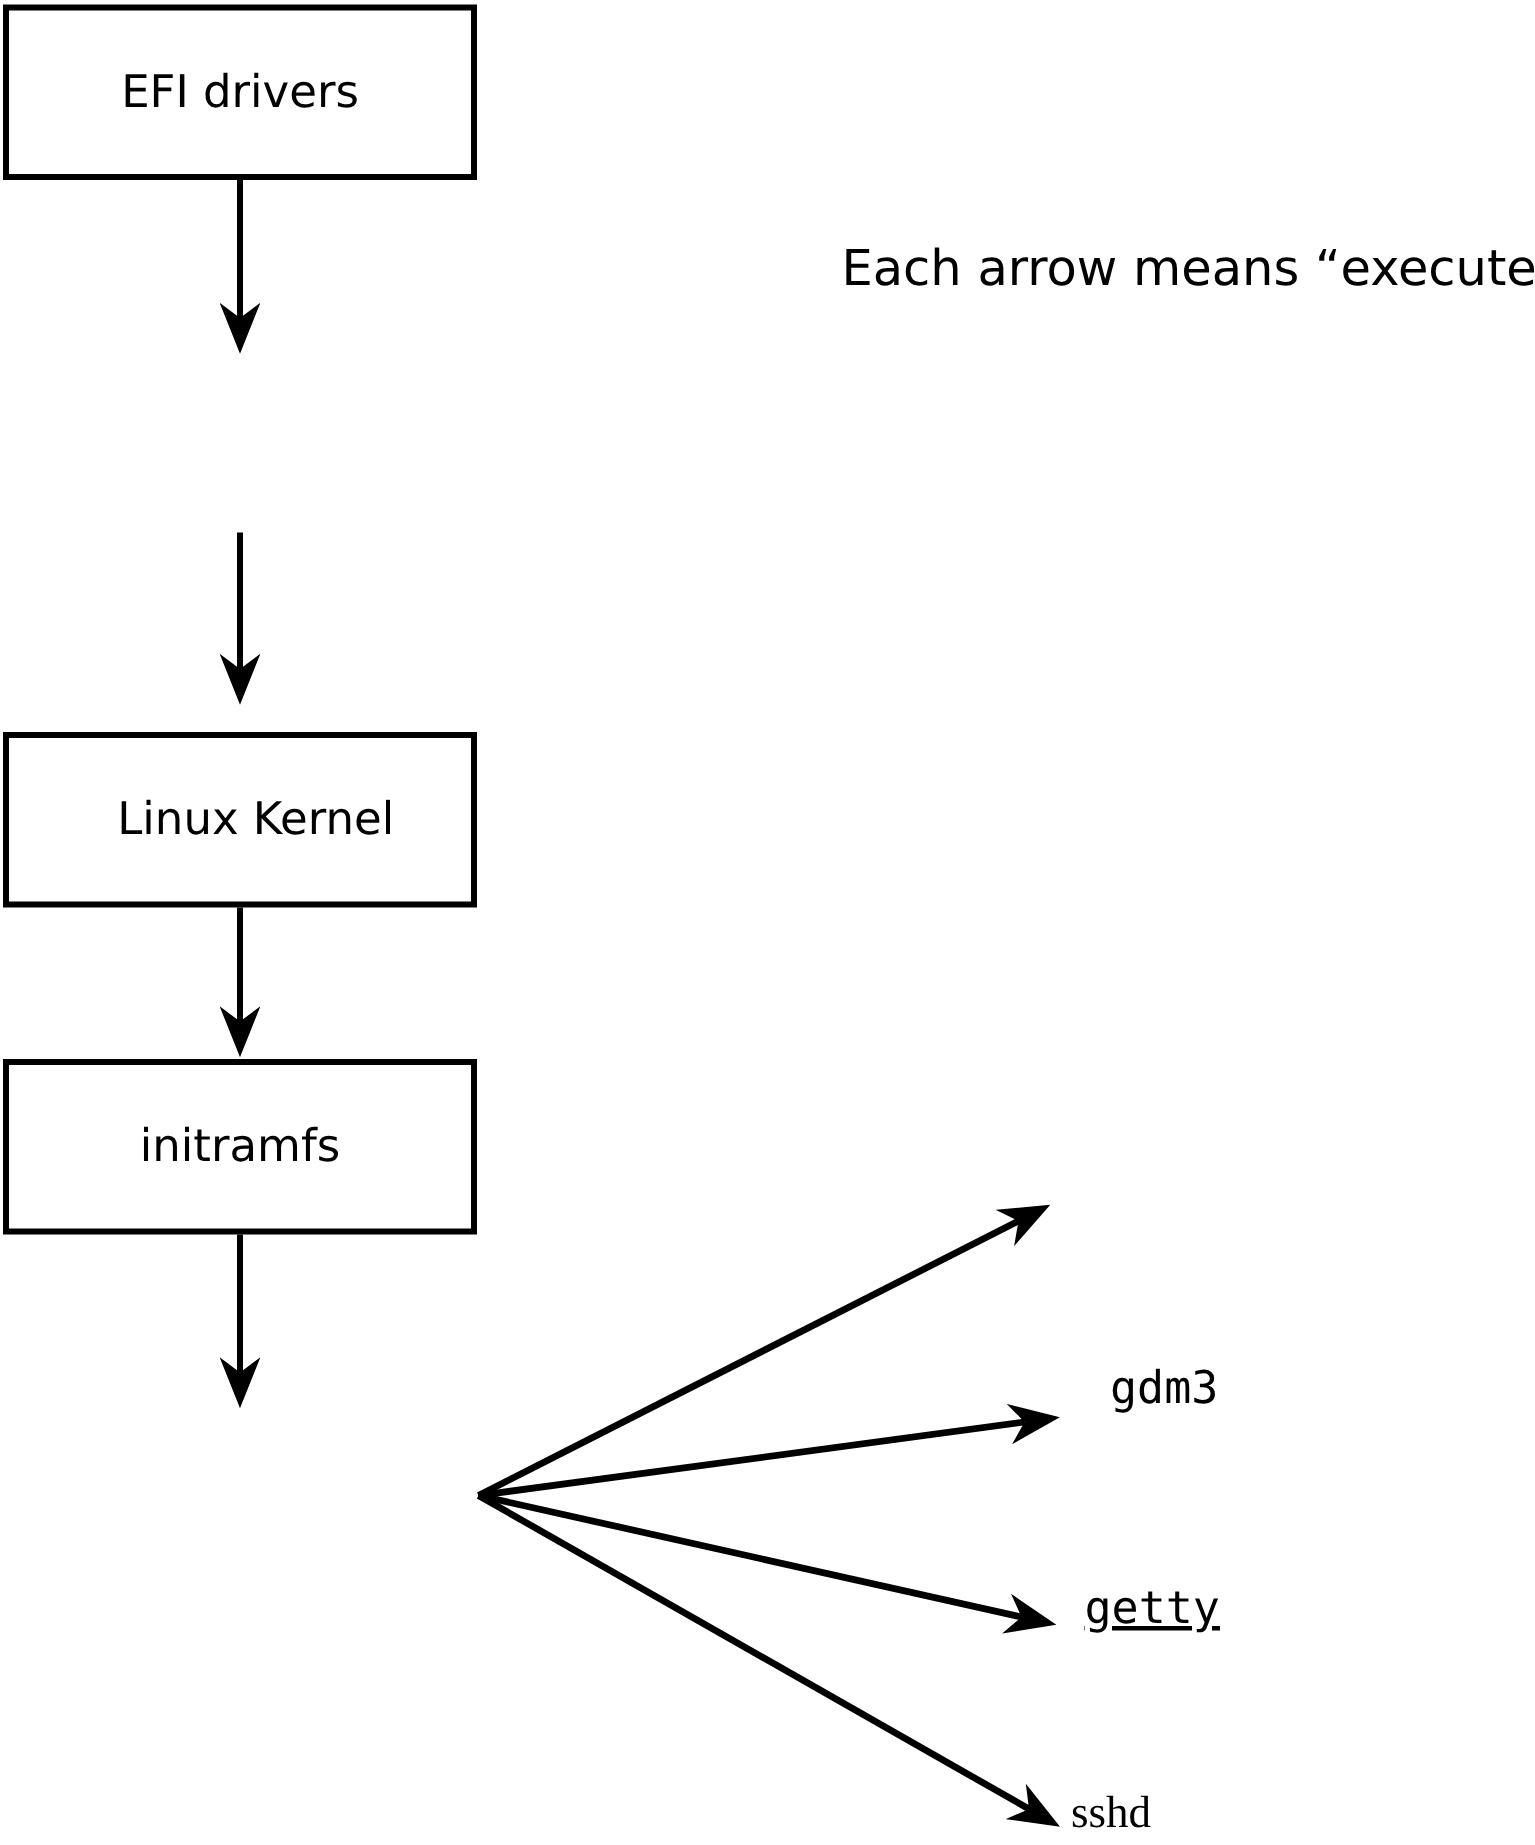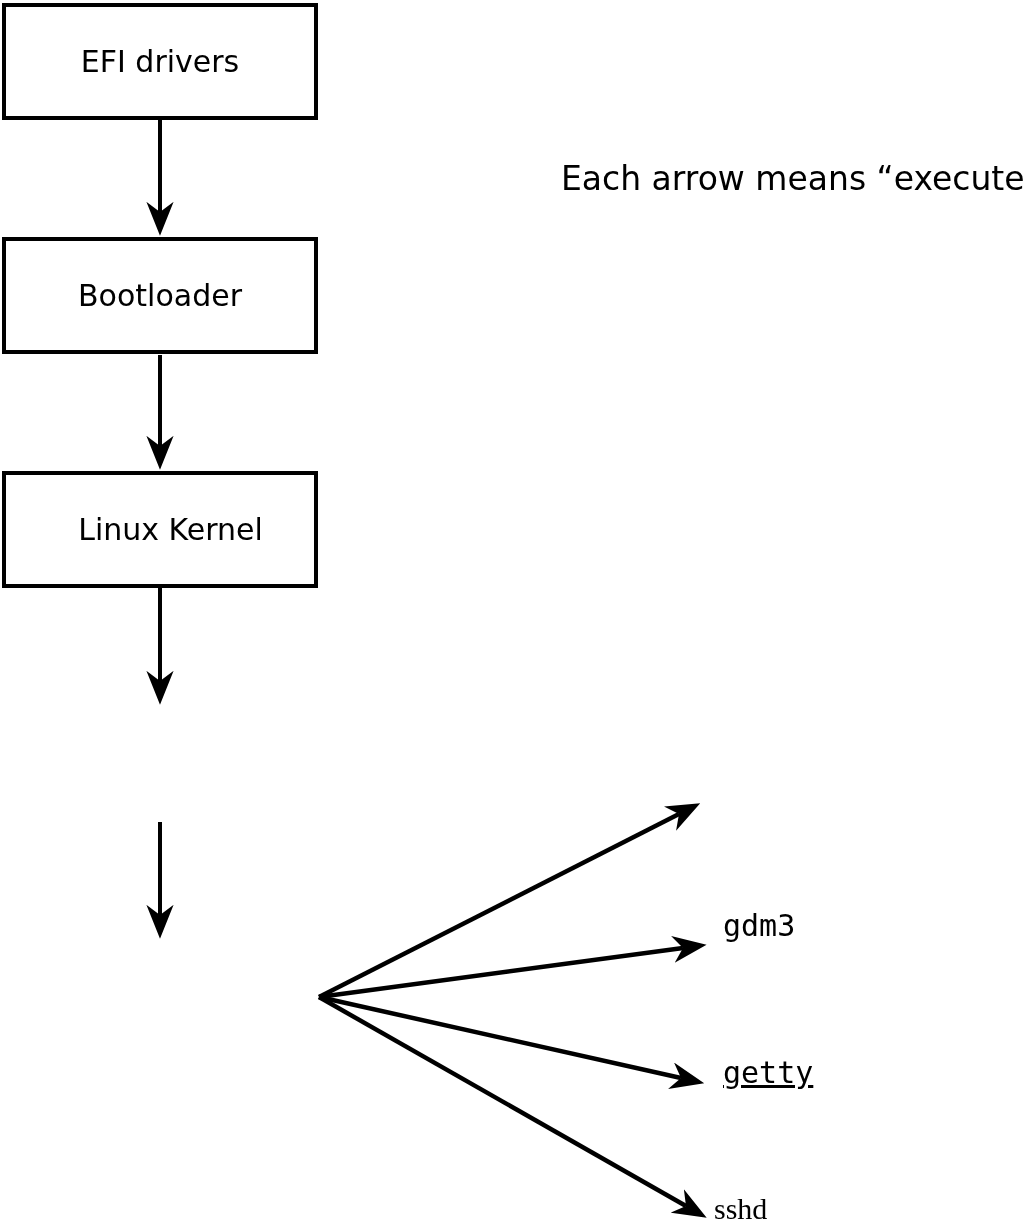--- a/index.html
+++ b/index.html
@@ -33,32 +33,32 @@
     box-sizing: border-box;
     display: flex;
     align-items: center;
     justify-content: center;
     font-size: 30px;
     line-height: 1;
     white-space: nowrap;
   }
   .node-1 { top: 3px; }
   .node-2 { top: 237px; }
-  .node-3 { top: 471px; padding-left: 21px; }
+  .node-3 { top: 488px; padding-left: 21px; }
   .node-4 { top: 706px; }
   .node-5 { top: 940px; }
   .svc-label {
     position: absolute;
     font-family: "DejaVu Sans Mono", "Liberation Mono", monospace;
     font-size: 30px;
     line-height: 30px;
     white-space: nowrap;
   }
   .svc-journal { left: 724px; top: 778px; }
-  .svc-gdm3   { left: 723px; top: 911px; }
+  .svc-gdm3   { left: 740px; top: 911px; }
   .svc-getty  { left: 723px; top: 1058px; text-decoration: underline; }
   .svc-sshd   {
     left: 714px; top: 1194px;
     font-family: Liberation Serif, serif;
   }
   .annotation {
     position: absolute;
     left: 561px;
     top: 162px;
     font-size: 33px;
@@ -89,25 +89,25 @@
 
     <line class="edge-line" x1="319" y1="997" x2="679" y2="814" stroke-width="4.5" marker-end="url(#arrowhead)"></line>
     <line class="edge-line" x1="319" y1="997" x2="683" y2="948" stroke-width="4.5" marker-end="url(#arrowhead)"></line>
     <line class="edge-line" x1="319" y1="997" x2="681" y2="1078" stroke-width="4.5" marker-end="url(#arrowhead)"></line>
     <line class="edge-line" x1="319" y1="997" x2="686" y2="1206" stroke-width="4.5" marker-end="url(#arrowhead)"></line>
   </svg>
 
   <div class="node node-1">
     <span>EFI drivers</span>
   </div>
-  <div class="node node-2">
-    <span>Bootloader</span>
-  </div>
   <div class="node node-3">
     <span>Linux Kernel</span>
+  </div>
+  <div class="node node-4">
+    <span>initramfs</span>
   </div>
 
   <div class="svc-label svc-gdm3">gdm3</div>
   <div class="svc-label svc-getty">getty</div>
   <div class="svc-label svc-sshd">sshd</div>
 
   <div class="annotation">Each arrow means “executes”.</div>
 
 </div>
 

